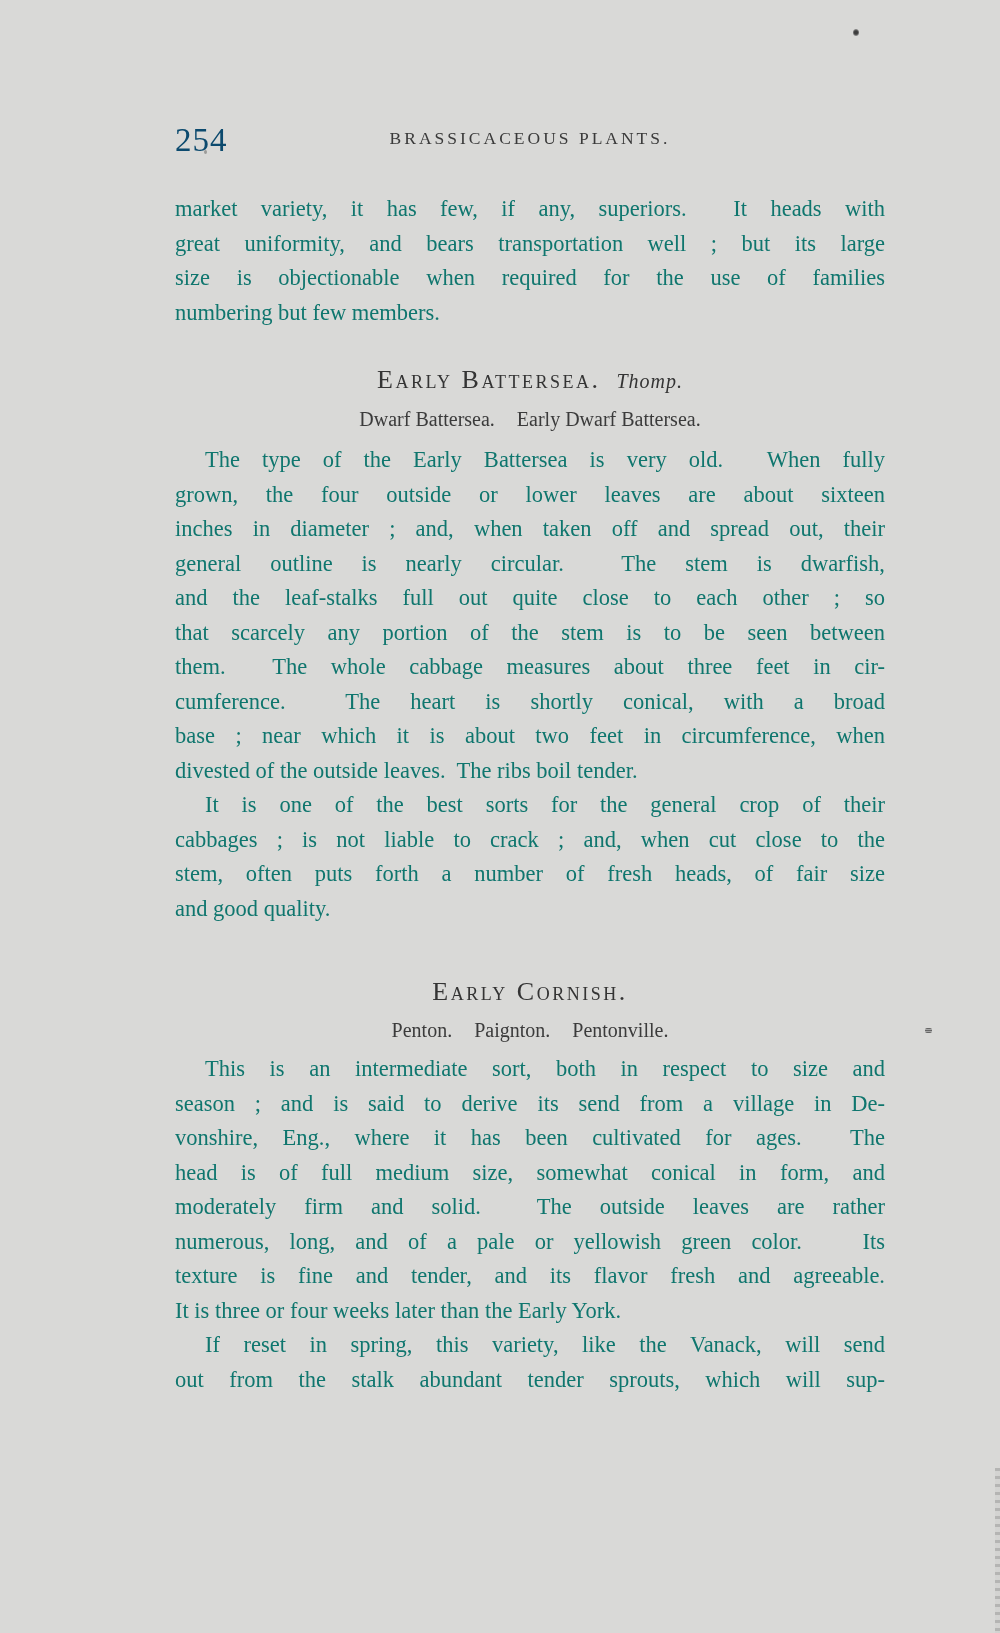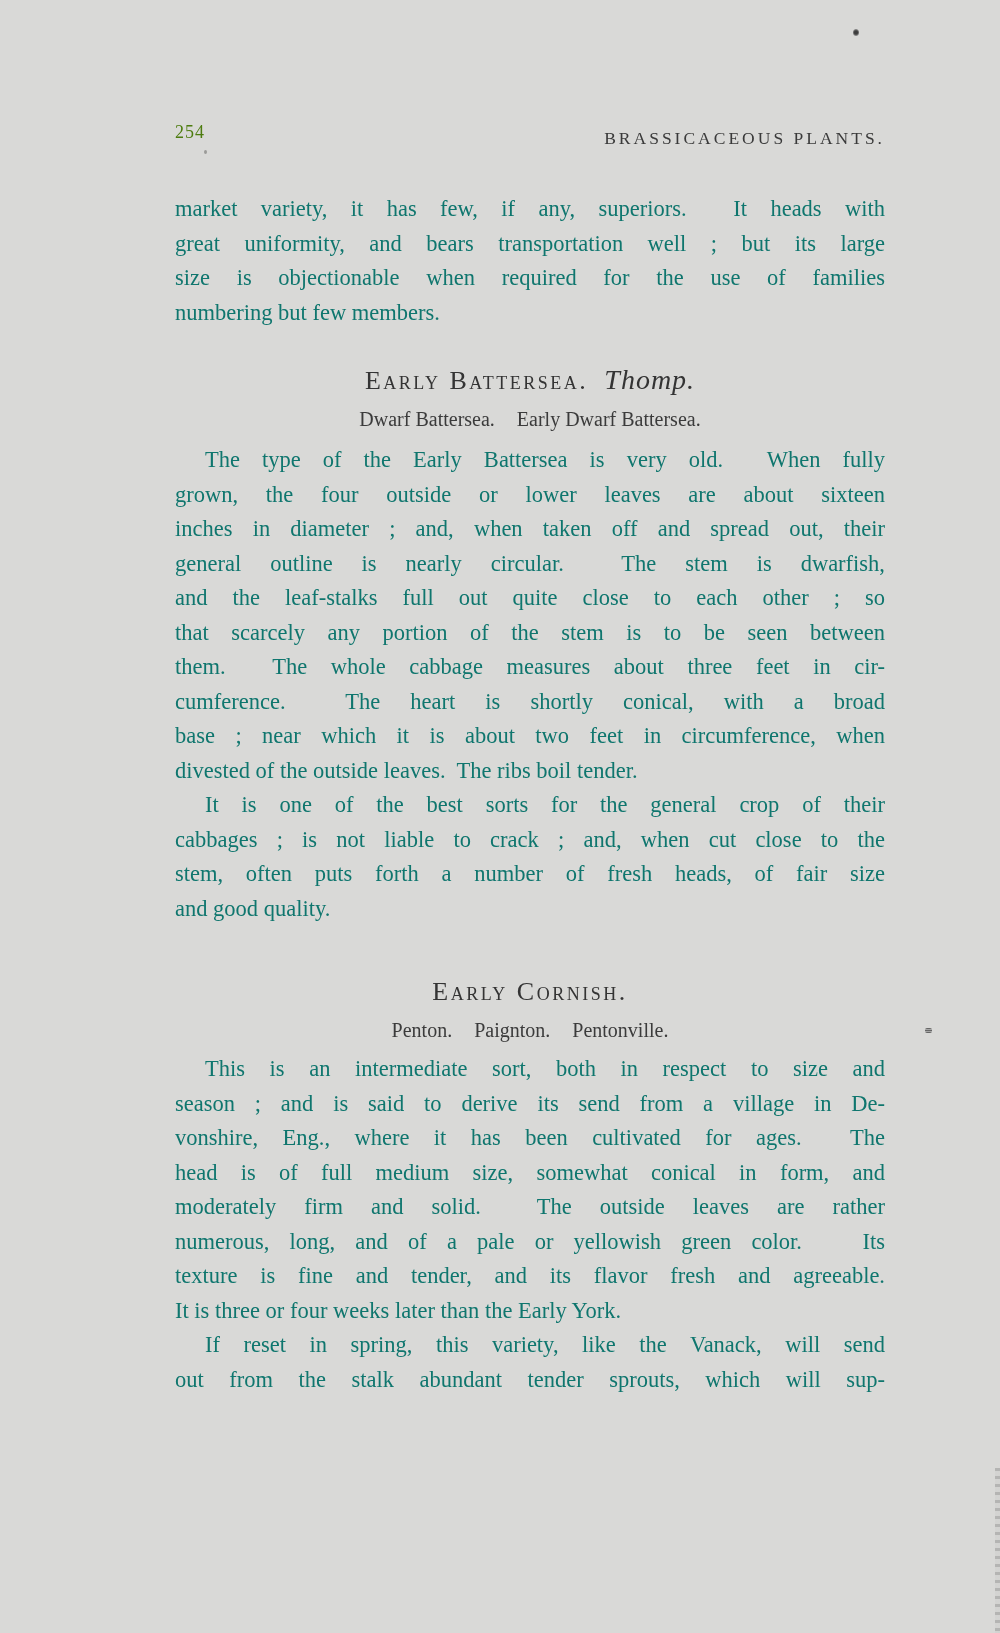--- a/index.html
+++ b/index.html
@@ -14,25 +14,25 @@
     color: #383838;
   }
 
   
   .header {
     position: absolute;
     top: 122px; left: 175px; width: 710px; height: 32px;
   }
   .page-number {
     position: absolute; left: 0; top: 0;
-    font-size: 18px; letter-spacing: 1px; color: #4d7c0f;
+    font-size: 33px; letter-spacing: 1px; color: #0c4a6e;
   }
   .running-head {
     position: absolute; left: 0; right: 0; top: 6px;
-    text-align: right;
+    text-align: center;
     font-size: 17.5px; letter-spacing: 3px; color: #3a3a3a;
   }
 
   
   .block { position: absolute; left: 175px; width: 710px; }
 
   .textline {
     font-size: 22.5px;
     line-height: 34.5px;
     height: 34.5px;
@@ -48,21 +48,21 @@
   .section-heading {
     position: absolute; left: 175px; width: 710px;
     text-align: center; height: 34px; line-height: 34px;
   }
   .section-heading .sc {
     font-variant: small-caps;
     font-size: 26px; letter-spacing: 2.5px; color: #343434;
   }
   .section-heading .authority {
     font-style: italic;
-    font-size: 28px; letter-spacing: 1px; color: #343434;
+    font-size: 20px; letter-spacing: 1px; color: #343434;
     margin-left: 16px;
   }
 
   .synonyms {
     position: absolute; left: 175px; width: 710px;
     text-align: center; height: 28px; line-height: 28px;
     font-size: 20px; color: #3b3b3b; text-decoration: underline;
   }
   .synonyms .syn { display: inline-block; }
   .synonyms .syn + .syn { margin-left: 22px; }

